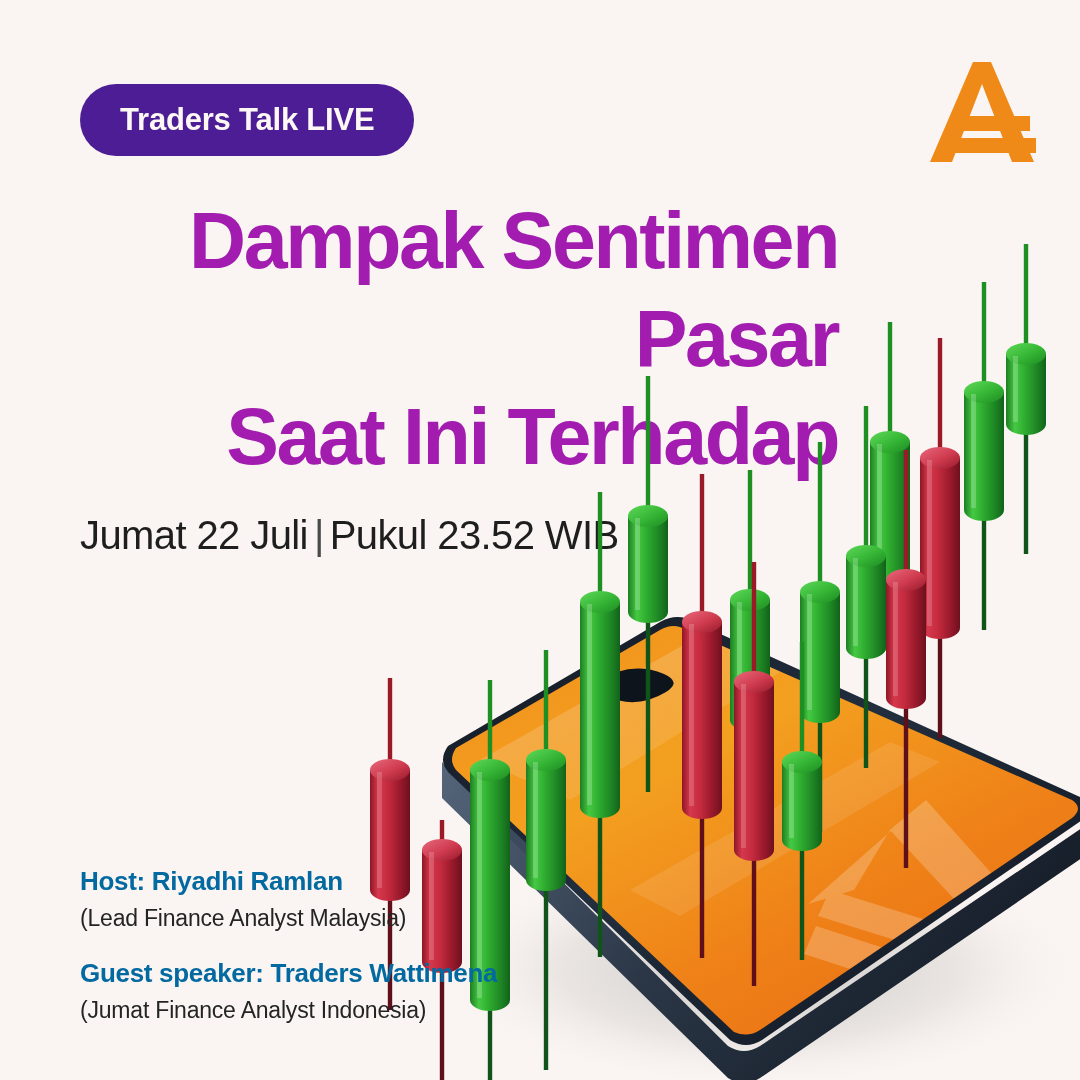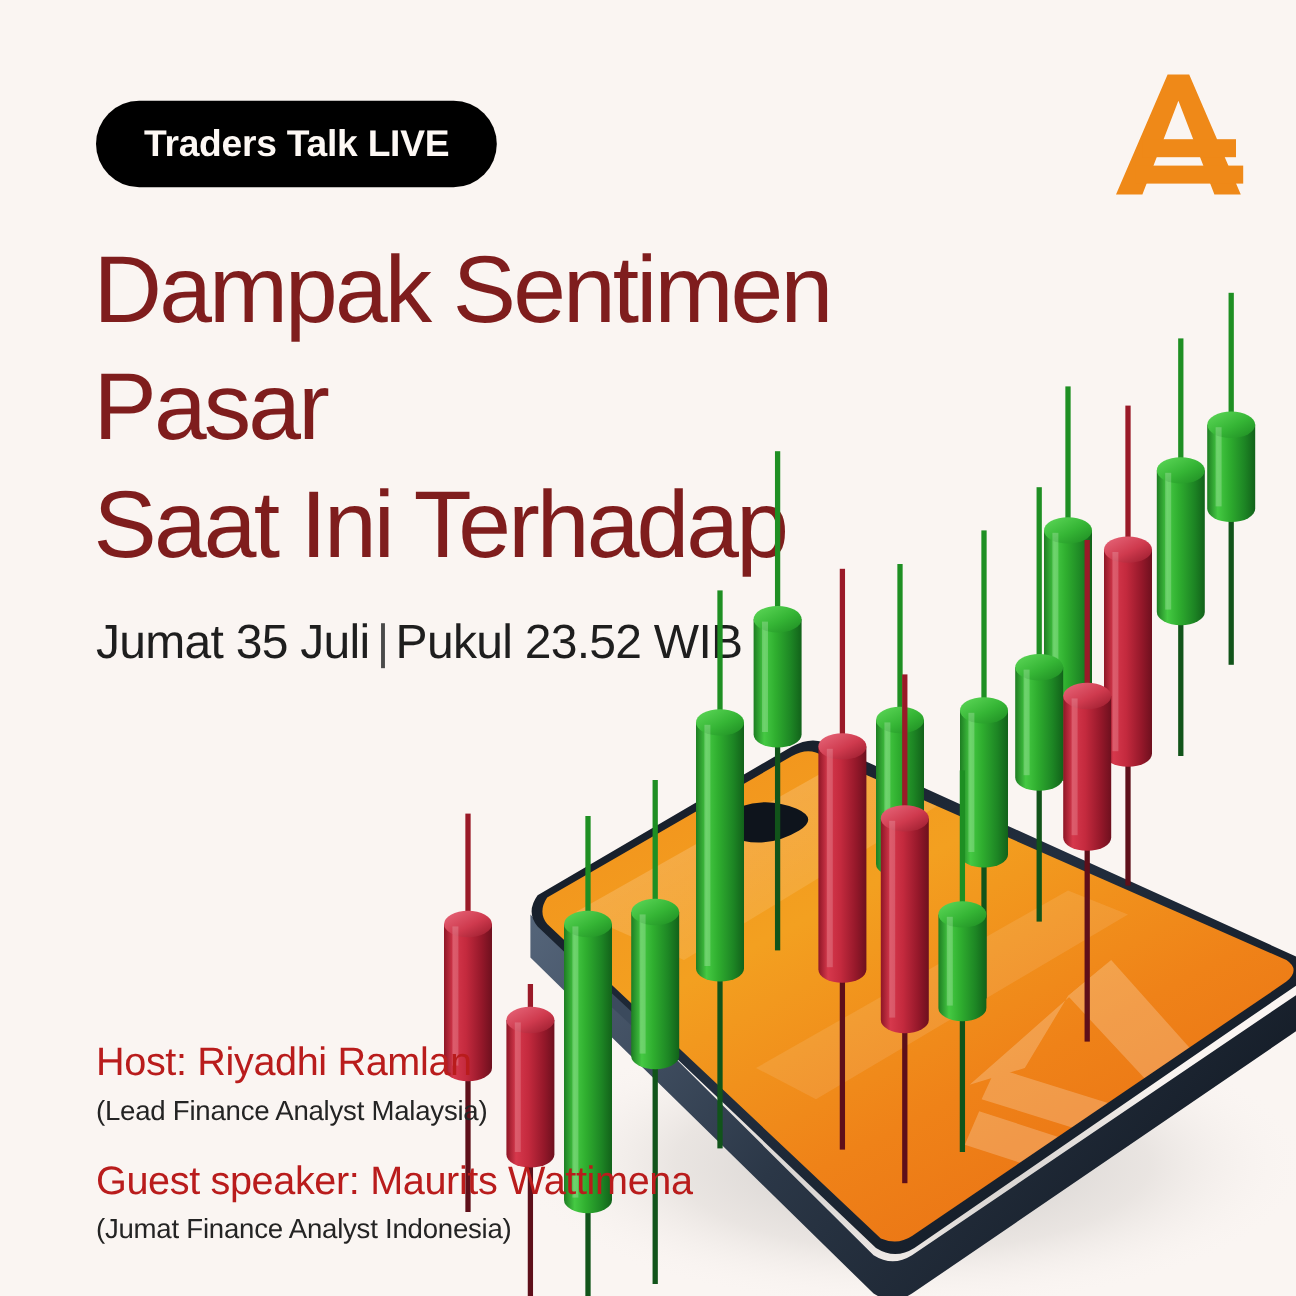--- a/index.html
+++ b/index.html
@@ -22,60 +22,61 @@
     position:absolute; top:58px; right:42px;
     width:112px; height:108px;
   }
 
   
   .badge {
     position:absolute; left:80px; top:84px;
     height:72px;
     padding:16px 40px;
     border-radius:40px;
-    background:#000000;
+    background:#4c1d95;
     display:flex; align-items:center; justify-content:center;
   }
   .badge-label {
     color:#fdf8f4;
     font-size:31px;
     font-weight:bold;
     letter-spacing:-0.2px;
     white-space:nowrap;
   }
 
   
   .headline {
     position:absolute; left:78px; top:192px;
     width:760px;
-    color:#7f1d1d;
+    color:#a21caf;
     font-size:79px;
-    font-weight:normal;
+    font-weight:bold;
     line-height:1.24;
     letter-spacing:-2.4px;
+    text-align:right;
   }
   .headline div { white-space:nowrap; }
 
   
   .dateline {
     position:absolute; left:80px; top:513px;
     color:#1e1e1e;
     font-size:40px;
     font-weight:normal;
     letter-spacing:-0.6px;
     white-space:nowrap;
   }
   .dateline .sep { color:#4a4a4a; margin:0 6px; font-weight:300; }
 
   
   .speakers { position:absolute; left:80px; top:866px; z-index:40; }
   .sp-block { margin-bottom:26px; }
   .sp-block:last-child { margin-bottom:0; }
   .sp-name {
-    color:#b91c1c; font-size:33px; font-weight:normal;
+    color:#0369a1; font-size:26px; font-weight:bold;
     letter-spacing:-0.3px; white-space:nowrap;
   }
   .sp-role {
     color:#242424; font-size:23px; font-weight:normal;
     letter-spacing:-0.2px; margin-top:8px; white-space:nowrap;
   }
 
   
   .illus {
     position:absolute; left:330px; top:330px;
@@ -104,21 +105,21 @@
     <span class="badge-label">Traders Talk LIVE</span>
   </div>
 
   <div class="headline">
     <div>Dampak Sentimen</div>
     <div>Pasar</div>
     <div>Saat Ini Terhadap</div>
   </div>
 
   <div class="dateline">
-    <span>Jumat 35 Juli</span><span class="sep">|</span><span>Pukul 23.52 WIB</span>
+    <span>Jumat 22 Juli</span><span class="sep">|</span><span>Pukul 23.52 WIB</span>
   </div>
 
   <div class="illus">
     <svg viewBox="0 0 760 760" aria-hidden="true">
       <defs>
         <linearGradient id="screenGrad" x1="0" y1="0" x2="0.8" y2="1">
           <stop offset="0%" stop-color="#f2901c"></stop>
           <stop offset="38%" stop-color="#f3a020"></stop>
           <stop offset="70%" stop-color="#ef8218"></stop>
           <stop offset="100%" stop-color="#e96f14"></stop>
@@ -324,18 +325,18 @@
         </g>
     </svg>
   </div>
 
   <div class="speakers">
     <div class="sp-block">
       <div class="sp-name">Host: Riyadhi Ramlan</div>
       <div class="sp-role">(Lead Finance Analyst Malaysia)</div>
     </div>
     <div class="sp-block">
-      <div class="sp-name">Guest speaker: Maurits Wattimena</div>
+      <div class="sp-name">Guest speaker: Traders Wattimena</div>
       <div class="sp-role">(Jumat Finance Analyst Indonesia)</div>
     </div>
   </div>
 
 </div>
 
 </body></html>

